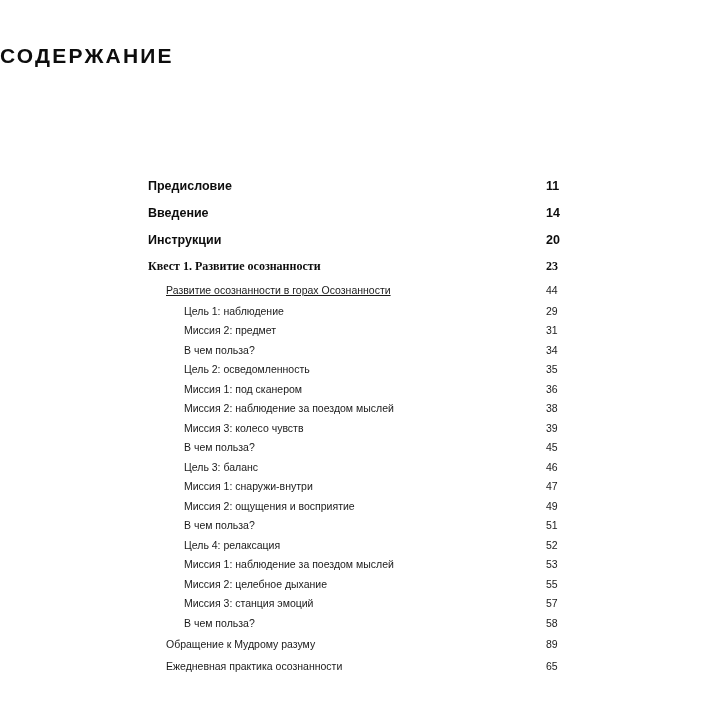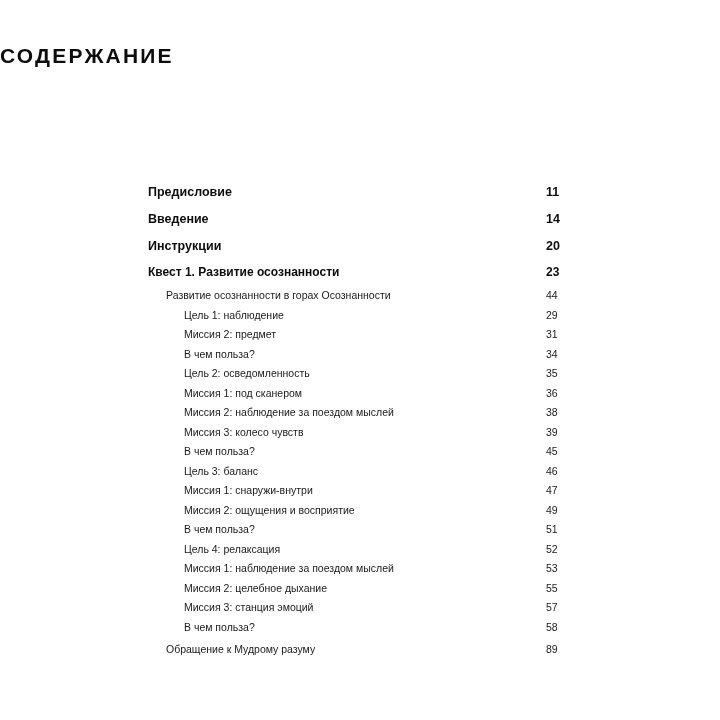--- a/index.html
+++ b/index.html
@@ -34,21 +34,21 @@
     margin: 0;
     padding: 0;
     list-style: none;
     position: absolute;
     left: 148px;
     top: 128px;
     width: 424px;
   }
   .toc-row {
     display: flex;
-    align-items: flex-end;
+    align-items: center;
     justify-content: space-between;
     width: 100%;
     box-sizing: border-box;
   }
   .toc-label {
     white-space: nowrap;
   }
   .toc-page {
     white-space: nowrap;
     text-align: left;
@@ -63,30 +63,31 @@
     height: 27px;
     color: #0d0d0d;
   }
   .lvl-front .toc-label { padding-left: 0; }
 
   .lvl-quest {
     font-size: 12px;
     font-weight: bold;
     height: 26px;
     color: #0d0d0d;
+    font-family: Liberation Serif, serif;
   }
   .lvl-quest .toc-label { padding-left: 0; }
 
   .lvl-section {
     font-size: 10.5px;
     font-weight: normal;
     height: 22px;
     color: #1a1a1a;
   }
-  .lvl-section .toc-label { padding-left: 18px; }
+  .lvl-section .toc-label { padding-left: 18px; text-decoration: underline; }
 
   .lvl-item {
     font-size: 10.5px;
     font-weight: normal;
     height: 19.5px;
     color: #1a1a1a;
   }
   .lvl-item .toc-label { padding-left: 36px; }
 
   .lvl-sub {
@@ -188,14 +189,18 @@
         <span class="toc-page">57</span>
       </li>
       <li class="toc-row lvl-item">
         <span class="toc-label">В чем польза?</span>
         <span class="toc-page">58</span>
       </li>
       <li class="toc-row lvl-sub">
         <span class="toc-label">Обращение к Мудрому разуму</span>
         <span class="toc-page">89</span>
       </li>
+      <li class="toc-row lvl-sub">
+        <span class="toc-label">Ежедневная практика осознанности</span>
+        <span class="toc-page">65</span>
+      </li>
     </ul>
 </div>
 
 </body></html>

